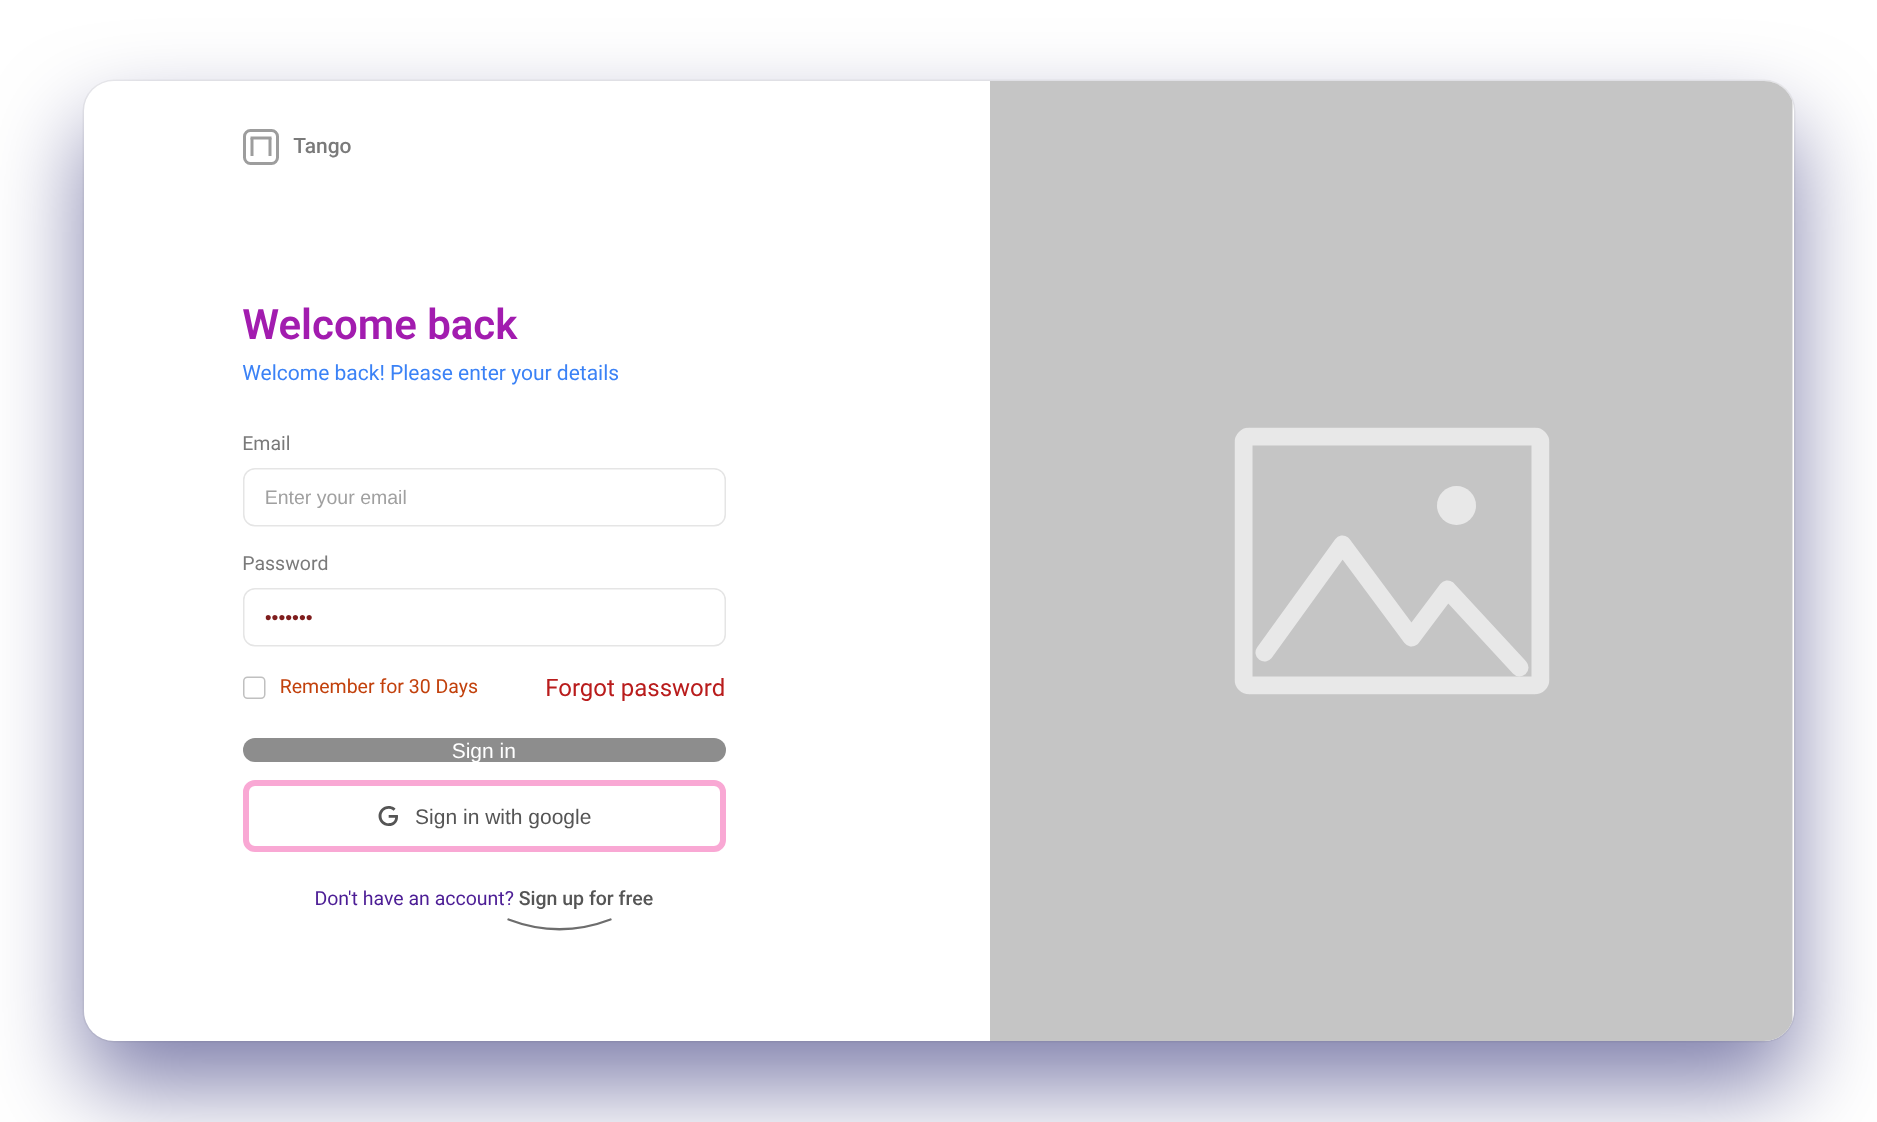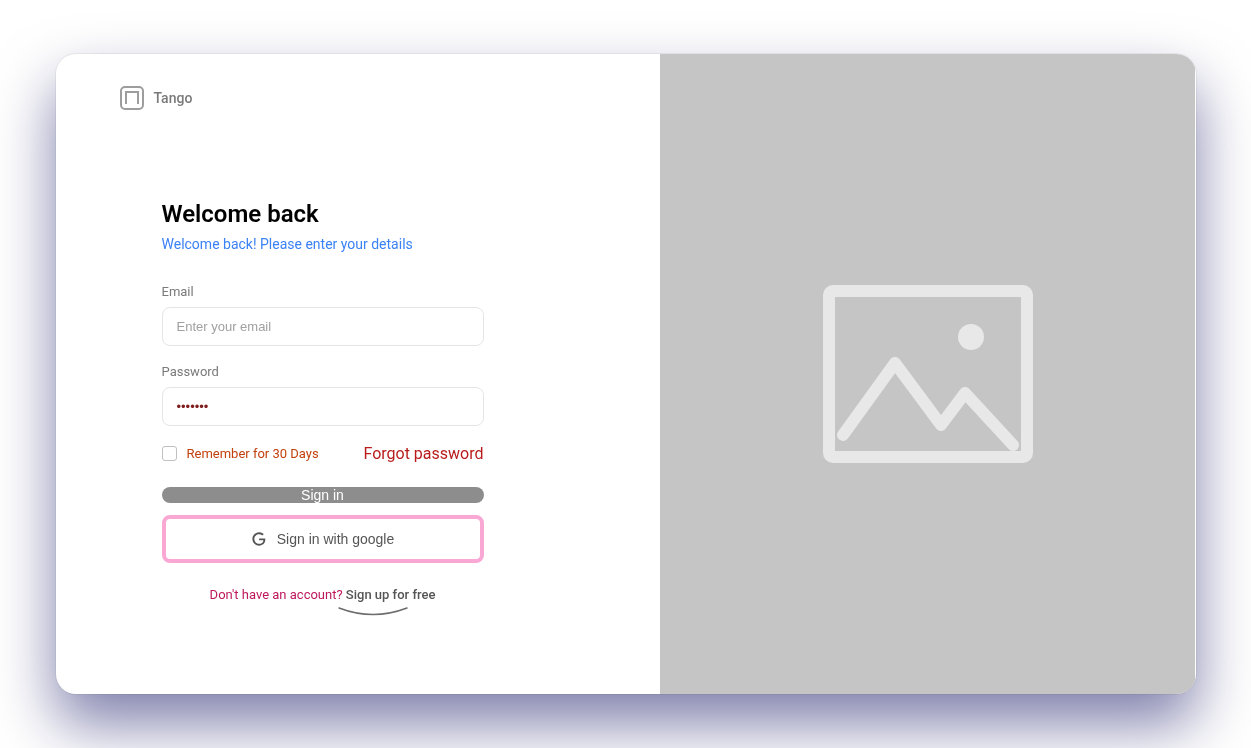--- a/index.html
+++ b/index.html
@@ -27,21 +27,21 @@
     }
     .left-panel {
       width: 53%;
       padding: 32px 0 0 0;
       position: relative;
     }
     .logo-row {
       display: flex;
       align-items: center;
       gap: 10px;
-      padding-left: 64px;
+      padding-left: 106px;
     }
     .logo-icon {
       width: 24px;
       height: 24px;
       border: 2px solid #9d9d9d;
       border-radius: 5px;
       display: flex;
       align-items: center;
       justify-content: center;
       position: relative;
@@ -67,23 +67,23 @@
     .logo-text {
       font-size: 14px;
       color: #7a7a7a;
       font-weight: 500;
     }
     .form-container {
       padding: 90px 0 0 106px;
       width: 432px;
     }
     .welcome-title {
-      font-size: 24px;
+      font-size: 28px;
       font-weight: 600;
-      color: #000000;
+      color: #a21caf;
       margin-bottom: 8px;
     }
     .welcome-subtitle {
       font-size: 14px;
       color: #3b82f6;
       margin-bottom: 32px;
     }
     .field-label {
       font-size: 13px;
       color: #7a7a7a;
@@ -164,21 +164,21 @@
       width: 16px;
       height: 16px;
     }
     .signup-row {
       width: 322px;
       text-align: center;
       font-size: 13px;
       position: relative;
     }
     .signup-prompt {
-      color: #be185d;
+      color: #4c1d95;
     }
     .signup-link {
       color: #555;
       font-weight: 500;
       cursor: pointer;
       text-decoration: none;
       position: relative;
     }
     .underline-curve {
       position: absolute;

